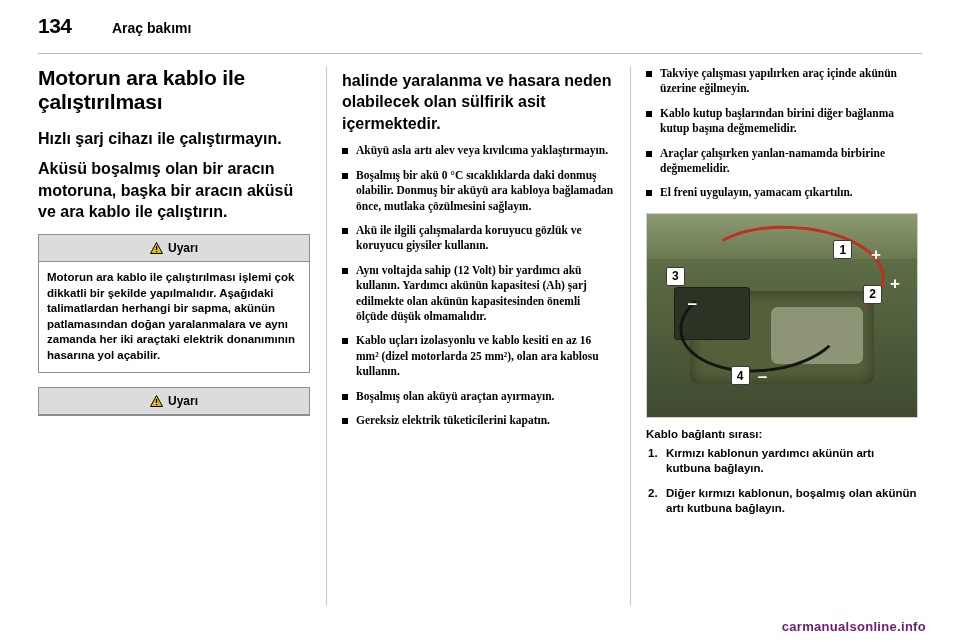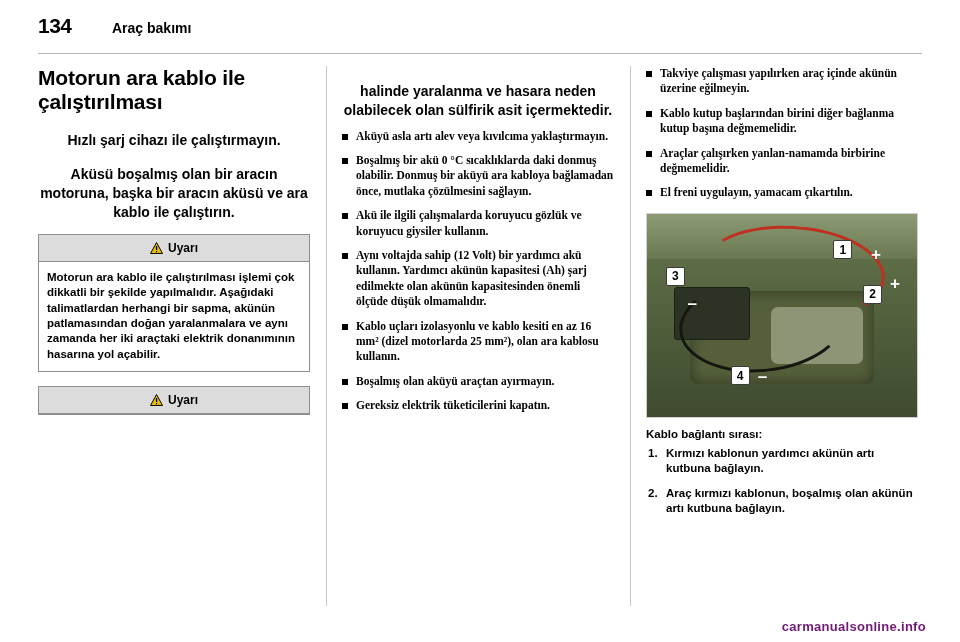--- a/index.html
+++ b/index.html
@@ -65,25 +65,24 @@
 
   h1.title {
     font-size: 21px;
     font-weight: bold;
     line-height: 1.16;
     margin: 0 0 13px 0;
     letter-spacing: -0.2px;
   }
 
   p.body {
-    font-size: 14px;
+    font-size: 16px;
     font-weight: bold;
     line-height: 1.34;
-    margin: 16px 0 9px 0;
-    text-align: center;
+    margin: 4px 0 9px 0;
   }
 
   
   .warnbox {
     border: 1px solid #8e8e8e;
     margin: 12px 0 14px 0;
   }
   .warnbox .warnhead {
     background: #dcdcdc;
     border-bottom: 1px solid #8e8e8e;
@@ -335,18 +334,18 @@
       <span class="sign" style="left:83%; top:16%;">+</span>
       <span class="sign" style="left:90%; top:30%;">+</span>
       <span class="sign" style="left:15%; top:40%;">–</span>
       <span class="sign" style="left:41%; top:76%;">–</span>
     </div>
 
     <div class="caption">Kablo bağlantı sırası:</div>
 
     <ol class="numlist">
       <li>Kırmızı kablonun yardımcı akünün artı kutbuna bağlayın.</li>
-      <li>Araç kırmızı kablonun, boşalmış olan akünün artı kutbuna bağlayın.</li>
+      <li>Diğer kırmızı kablonun, boşalmış olan akünün artı kutbuna bağlayın.</li>
     </ol>
   </div>
 
   <div class="footer">carmanualsonline.info</div>
 </div>
 
 </body></html>

